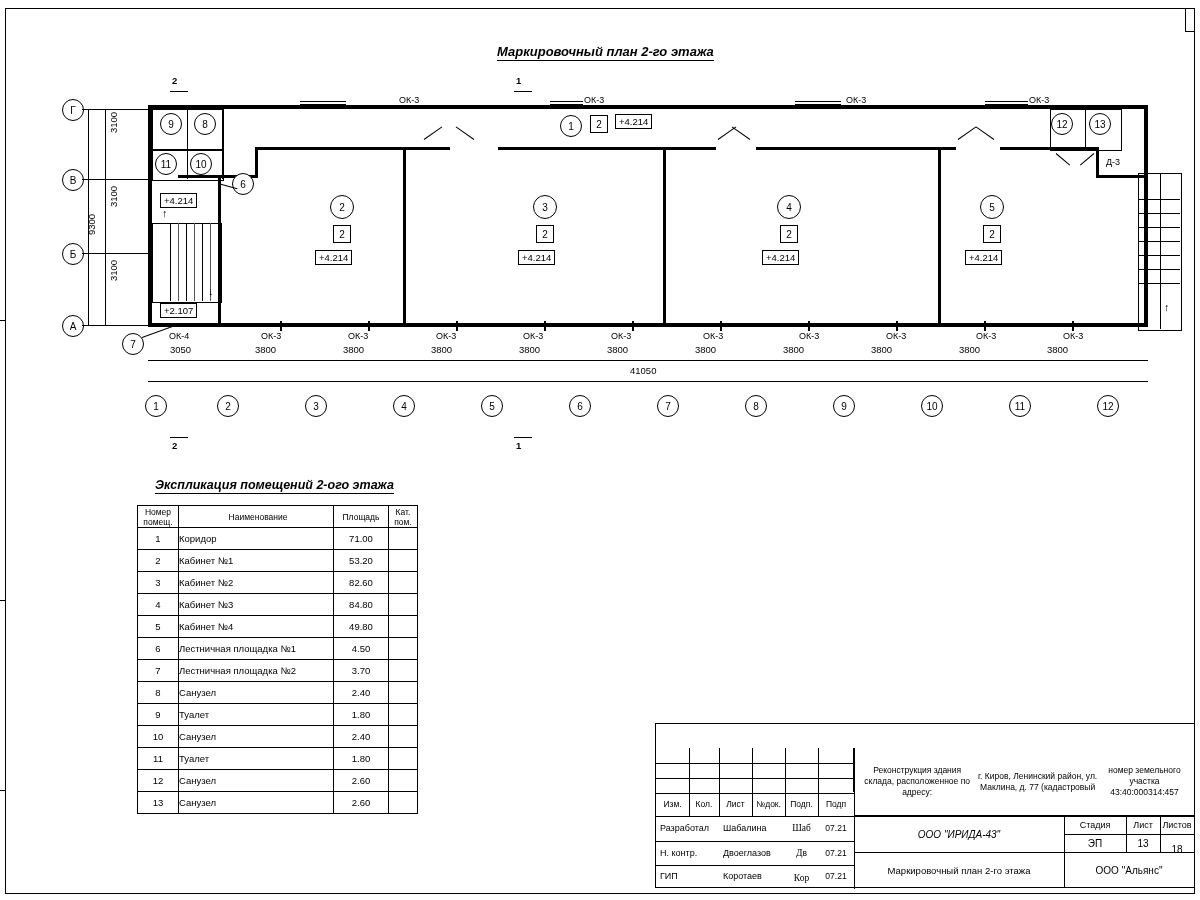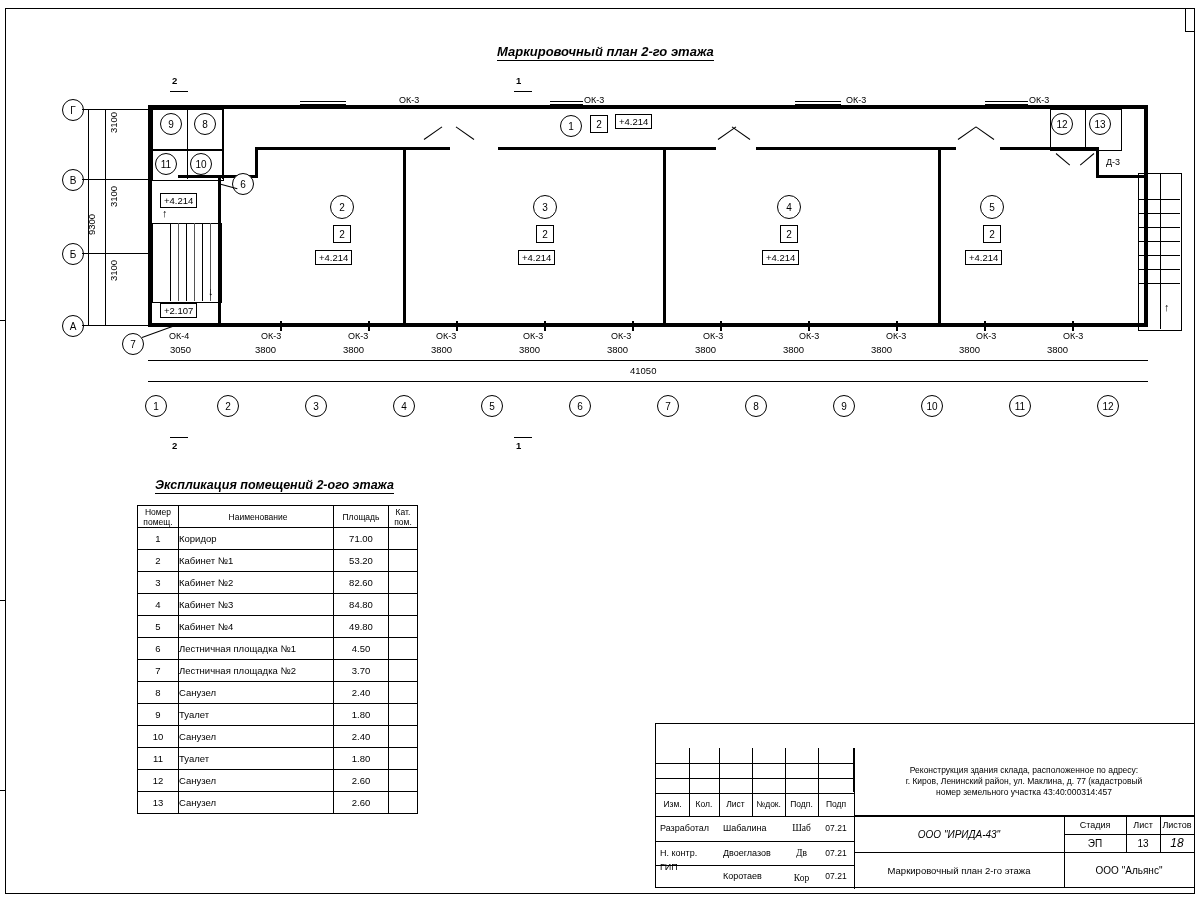--- a/index.html
+++ b/index.html
@@ -345,21 +345,21 @@
     <div class="cell" style="left:33px;top:24px;width:1px;height:68px;border-left:1px solid #000;"></div>
     <div class="cell" style="left:63px;top:24px;width:1px;height:68px;border-left:1px solid #000;"></div>
     <div class="cell" style="left:96px;top:24px;width:1px;height:68px;border-left:1px solid #000;"></div>
     <div class="cell" style="left:129px;top:24px;width:1px;height:68px;border-left:1px solid #000;"></div>
     <div class="cell" style="left:162px;top:24px;width:1px;height:68px;border-left:1px solid #000;"></div>
     <div class="cell" style="left:0;top:39px;width:198px;height:1px;border-top:1px solid #000;"></div>
     <div class="cell" style="left:0;top:54px;width:198px;height:1px;border-top:1px solid #000;"></div>
     <div class="cell" style="left:0;top:69px;width:198px;height:1px;border-top:1px solid #000;"></div>
     <div class="cell" style="left:198px;top:24px;width:1px;height:141px;border-left:1px solid #000;"></div>
 
-    <div class="cell bb" style="left:198px;top:24px;width:340px;height:68px;flex-direction:column;padding:0 4px;">
+    <div class="cell bb" style="left:198px;top:24px;width:340px;height:68px;flex-direction:row;padding:0 4px;">
       <span class="small">Реконструкция здания склада, расположенное по адресу:</span>
       <span class="small">г. Киров, Ленинский район, ул. Маклина, д. 77 (кадастровый</span>
       <span class="small">номер земельного участка 43:40:000314:457</span>
     </div>
 
     <div class="cell" style="left:0;top:69px;width:33px;height:23px;font-size:8.5px;">Изм.</div>
     <div class="cell" style="left:33px;top:69px;width:30px;height:23px;font-size:8.5px;">Кол.</div>
     <div class="cell" style="left:63px;top:69px;width:33px;height:23px;font-size:8.5px;">Лист</div>
     <div class="cell" style="left:96px;top:69px;width:33px;height:23px;font-size:8.5px;">№док.</div>
     <div class="cell" style="left:129px;top:69px;width:33px;height:23px;font-size:8.5px;">Подп.</div>
@@ -369,39 +369,39 @@
     <div class="cell" style="left:0;top:92px;width:63px;height:25px;justify-content:flex-start;padding-left:4px;font-size:9px;">Разработал</div>
     <div class="cell" style="left:63px;top:92px;width:66px;height:25px;justify-content:flex-start;padding-left:4px;font-size:9px;">Шабалина</div>
     <div class="cell sig" style="left:129px;top:92px;width:33px;height:25px;">Шаб</div>
     <div class="cell" style="left:162px;top:92px;width:36px;height:25px;font-size:8.5px;">07.21</div>
 
     <div class="cell" style="left:0;top:117px;width:63px;height:24px;justify-content:flex-start;padding-left:4px;font-size:9px;">Н. контр.</div>
     <div class="cell" style="left:63px;top:117px;width:66px;height:24px;justify-content:flex-start;padding-left:4px;font-size:9px;">Двоеглазов</div>
     <div class="cell sig" style="left:129px;top:117px;width:33px;height:24px;">Дв</div>
     <div class="cell" style="left:162px;top:117px;width:36px;height:24px;font-size:8.5px;">07.21</div>
 
-    <div class="cell" style="left:0;top:132px;width:63px;height:23px;justify-content:flex-start;padding-left:4px;font-size:9px;">ГИП</div>
+    <div class="cell" style="left:0;top:141px;width:63px;height:23px;justify-content:flex-start;padding-left:4px;font-size:9px;">ГИП</div>
     <div class="cell" style="left:63px;top:141px;width:66px;height:23px;justify-content:flex-start;padding-left:4px;font-size:9px;">Коротаев</div>
     <div class="cell sig" style="left:129px;top:141px;width:33px;height:27px;">Кор</div>
     <div class="cell" style="left:162px;top:141px;width:36px;height:23px;font-size:8.5px;">07.21</div>
 
     <div class="cell" style="left:0;top:117px;width:198px;height:1px;border-top:1px solid #000;"></div>
     <div class="cell" style="left:0;top:141px;width:198px;height:1px;border-top:1px solid #000;"></div>
 
     <div class="cell" style="left:198px;top:92px;width:210px;height:36px;font-style:italic;font-size:10px;">ООО "ИРИДА-43"</div>
     <div class="cell" style="left:198px;top:128px;width:210px;height:36px;font-size:9.5px;">Маркировочный план 2-го этажа</div>
     <div class="cell" style="left:198px;top:128px;width:210px;height:1px;border-top:1px solid #000;"></div>
     <div class="cell" style="left:408px;top:92px;width:1px;height:72px;border-left:1px solid #000;"></div>
 
     <div class="cell" style="left:408px;top:92px;width:62px;height:18px;font-size:9px;">Стадия</div>
     <div class="cell" style="left:470px;top:92px;width:34px;height:18px;font-size:9px;">Лист</div>
     <div class="cell" style="left:504px;top:92px;width:34px;height:18px;font-size:9px;">Листов</div>
     <div class="cell" style="left:408px;top:110px;width:62px;height:18px;font-size:10px;">ЭП</div>
     <div class="cell" style="left:470px;top:110px;width:34px;height:18px;font-size:10px;">13</div>
-    <div class="cell" style="left:504px;top:110px;width:34px;height:18px;font-size:12px;font-style:italic;">18</div>
+    <div class="cell" style="left:504px;top:116px;width:34px;height:18px;font-size:10px;">18</div>
     <div class="cell" style="left:408px;top:110px;width:130px;height:1px;border-top:1px solid #000;"></div>
     <div class="cell" style="left:408px;top:128px;width:130px;height:1px;border-top:1px solid #000;"></div>
     <div class="cell" style="left:470px;top:92px;width:1px;height:36px;border-left:1px solid #000;"></div>
     <div class="cell" style="left:504px;top:92px;width:1px;height:36px;border-left:1px solid #000;"></div>
 
     <div class="cell" style="left:408px;top:128px;width:130px;height:36px;font-size:10px;">ООО "Альянс"</div>
   </div>
 </div>
 
 </body></html>

